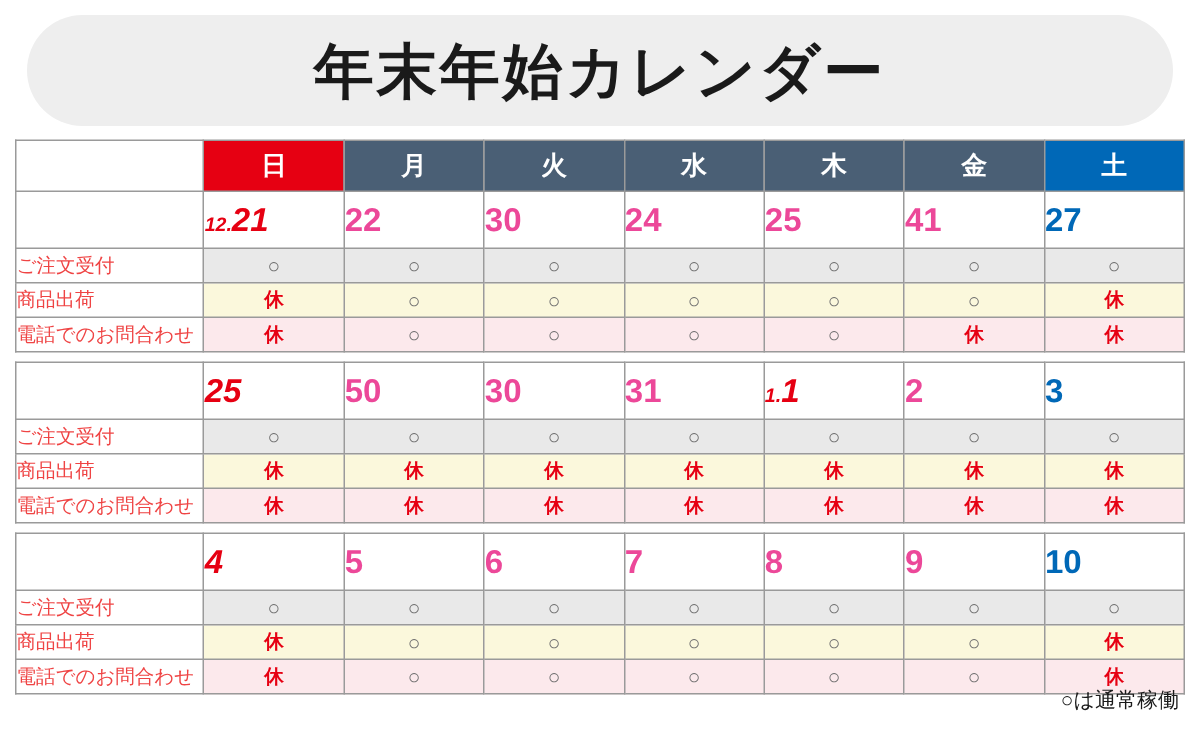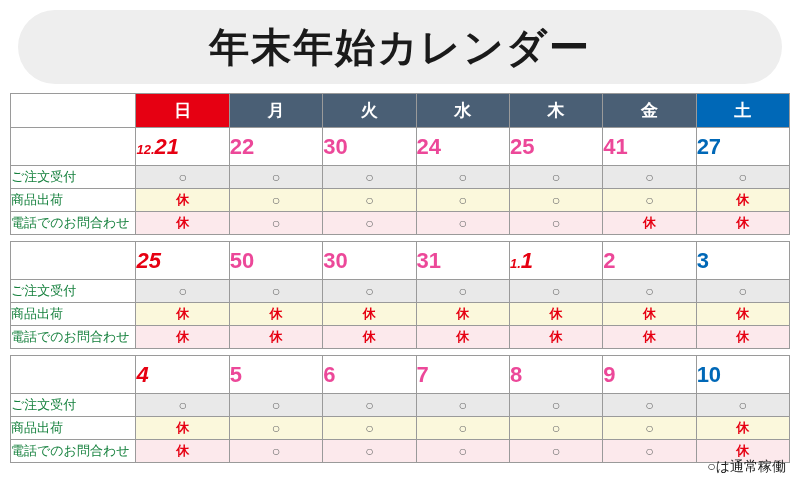--- a/index.html
+++ b/index.html
@@ -90,21 +90,21 @@
   .date-cell.sun { color: #e60012; font-style: italic; }
   .date-cell.sat { color: #0068b7; margin-top: 48px; }
   .date-blank {
     border: none;
     background: #ffffff;
   }
   
   .svc-label {
     height: 23px;
     font-size: 13px;
-    color: #15803d;
+    color: #ef4444;
     padding-left: 4px;
     text-align: left;
     border: none;
     background: #ffffff;
     white-space: nowrap;
   }
   .svc-cell {
     height: 23px;
     text-align: center;
     font-size: 13px;

